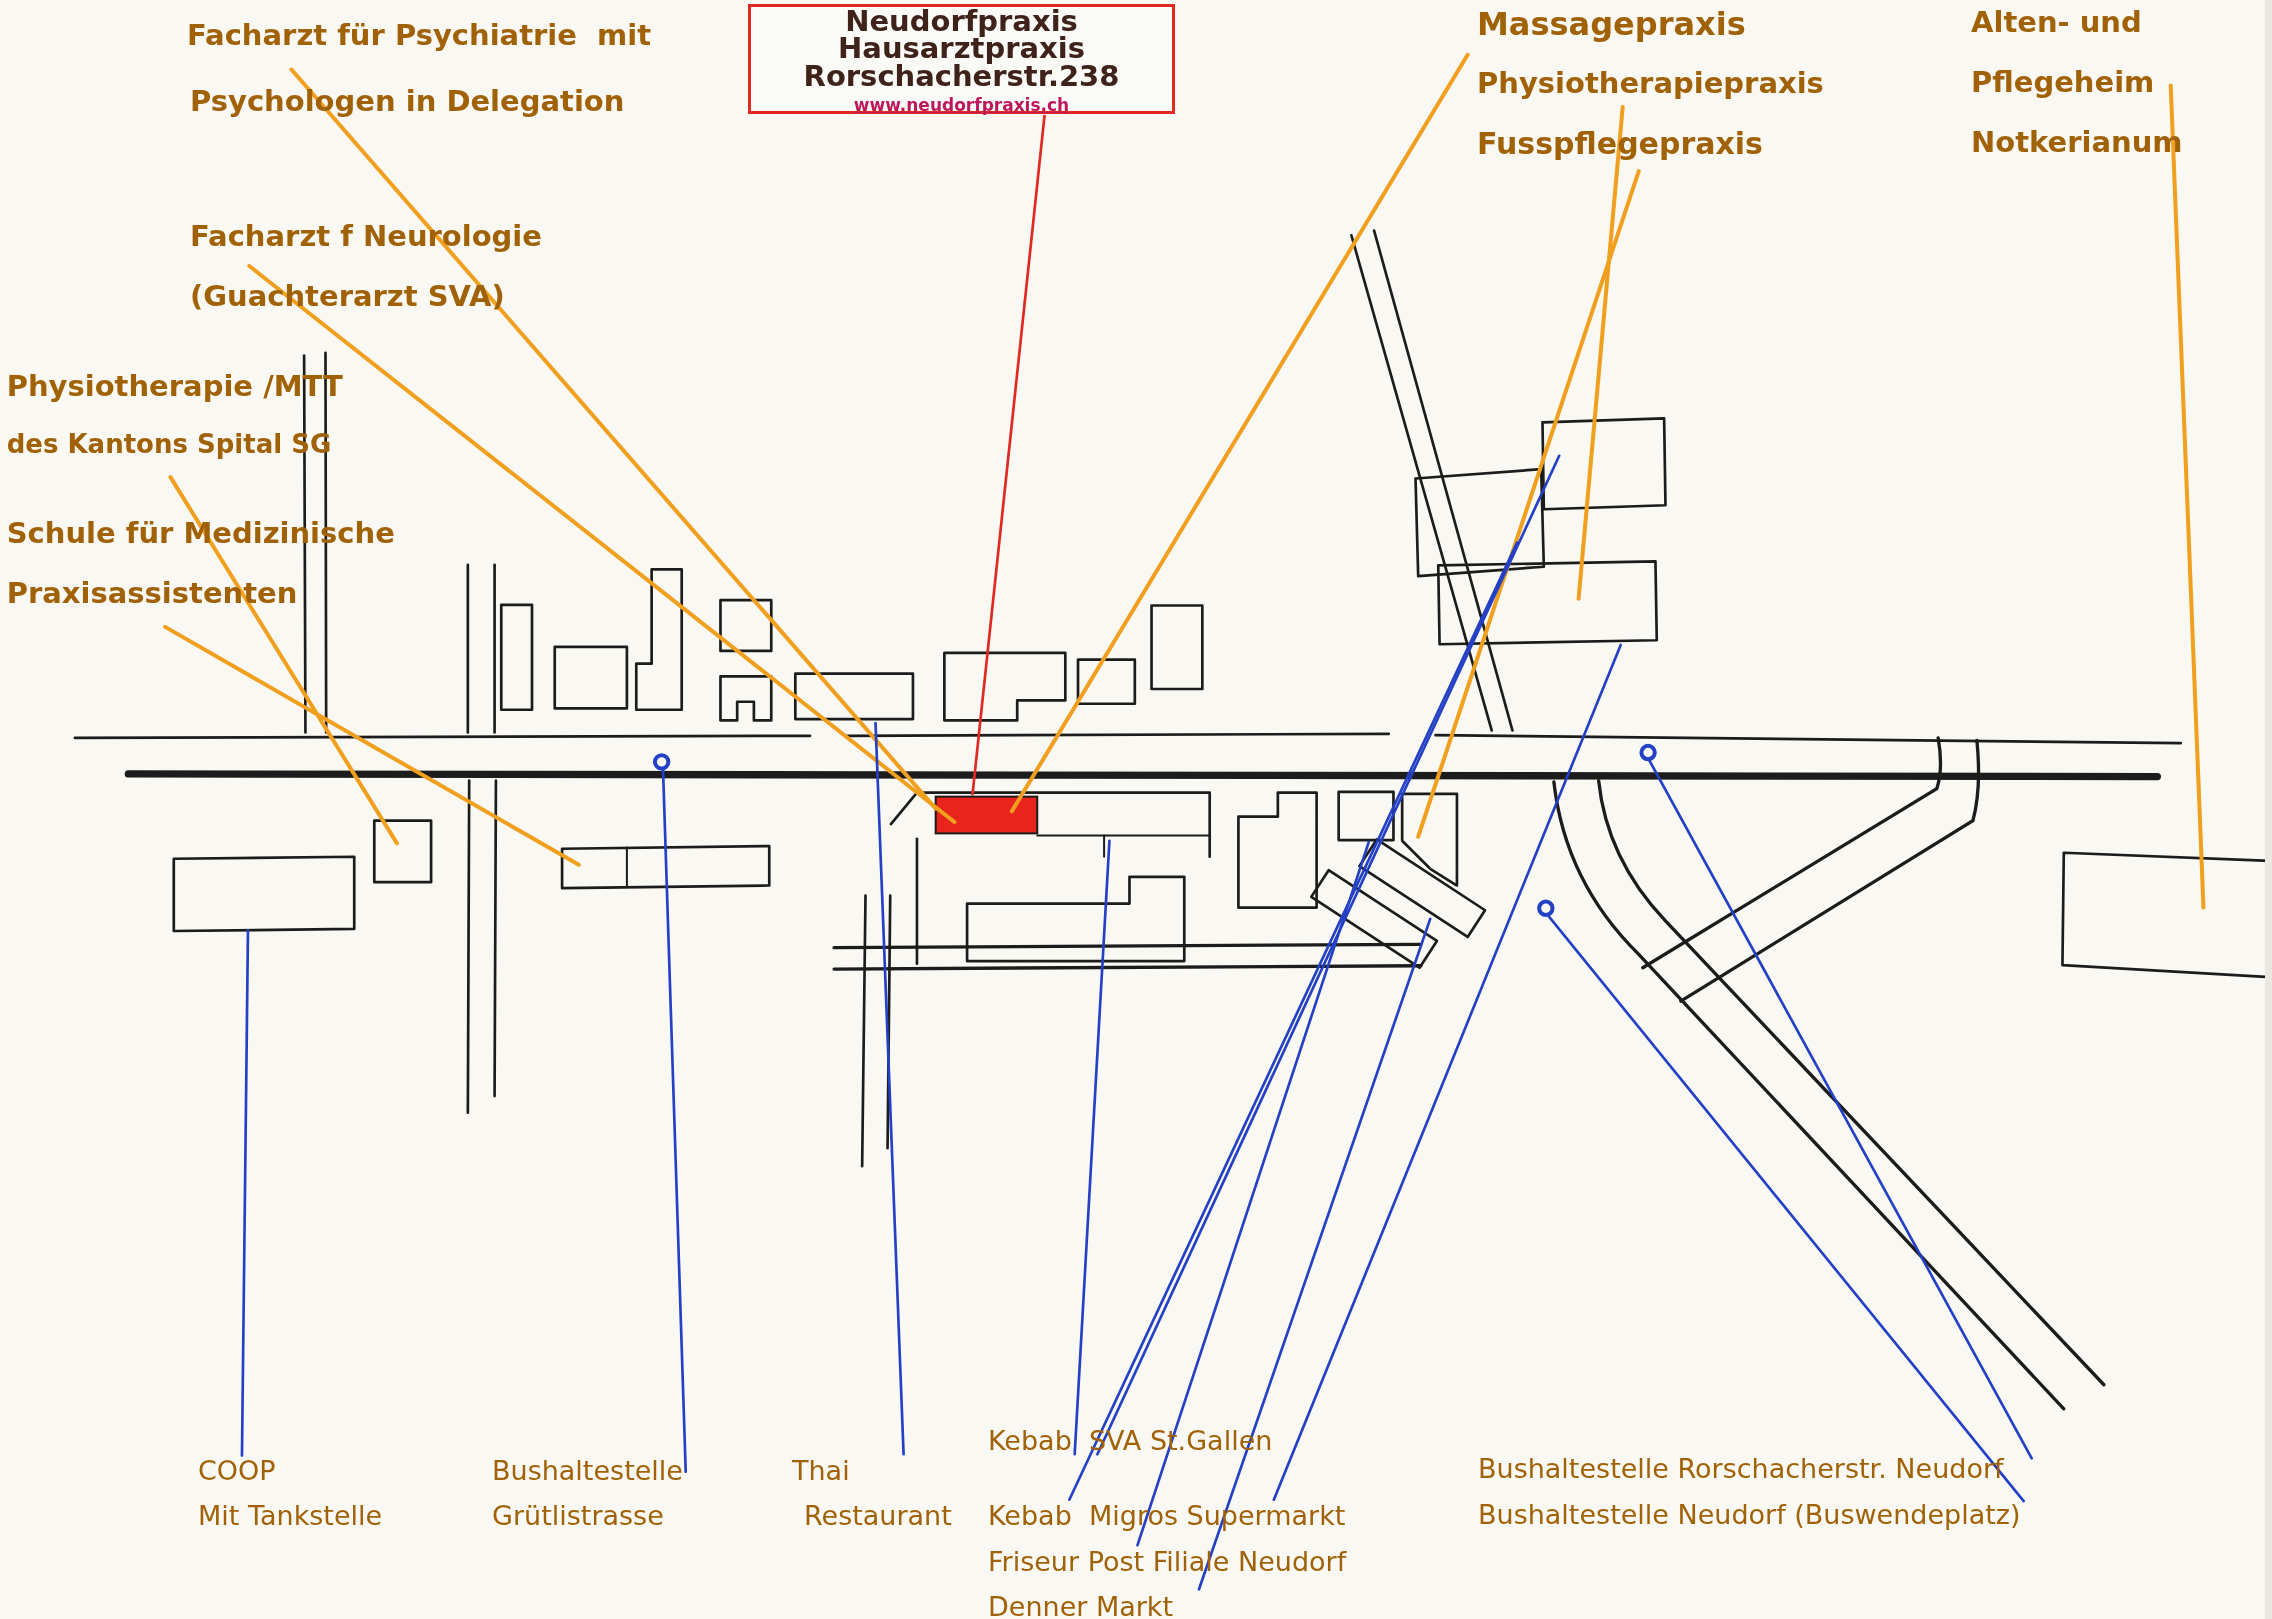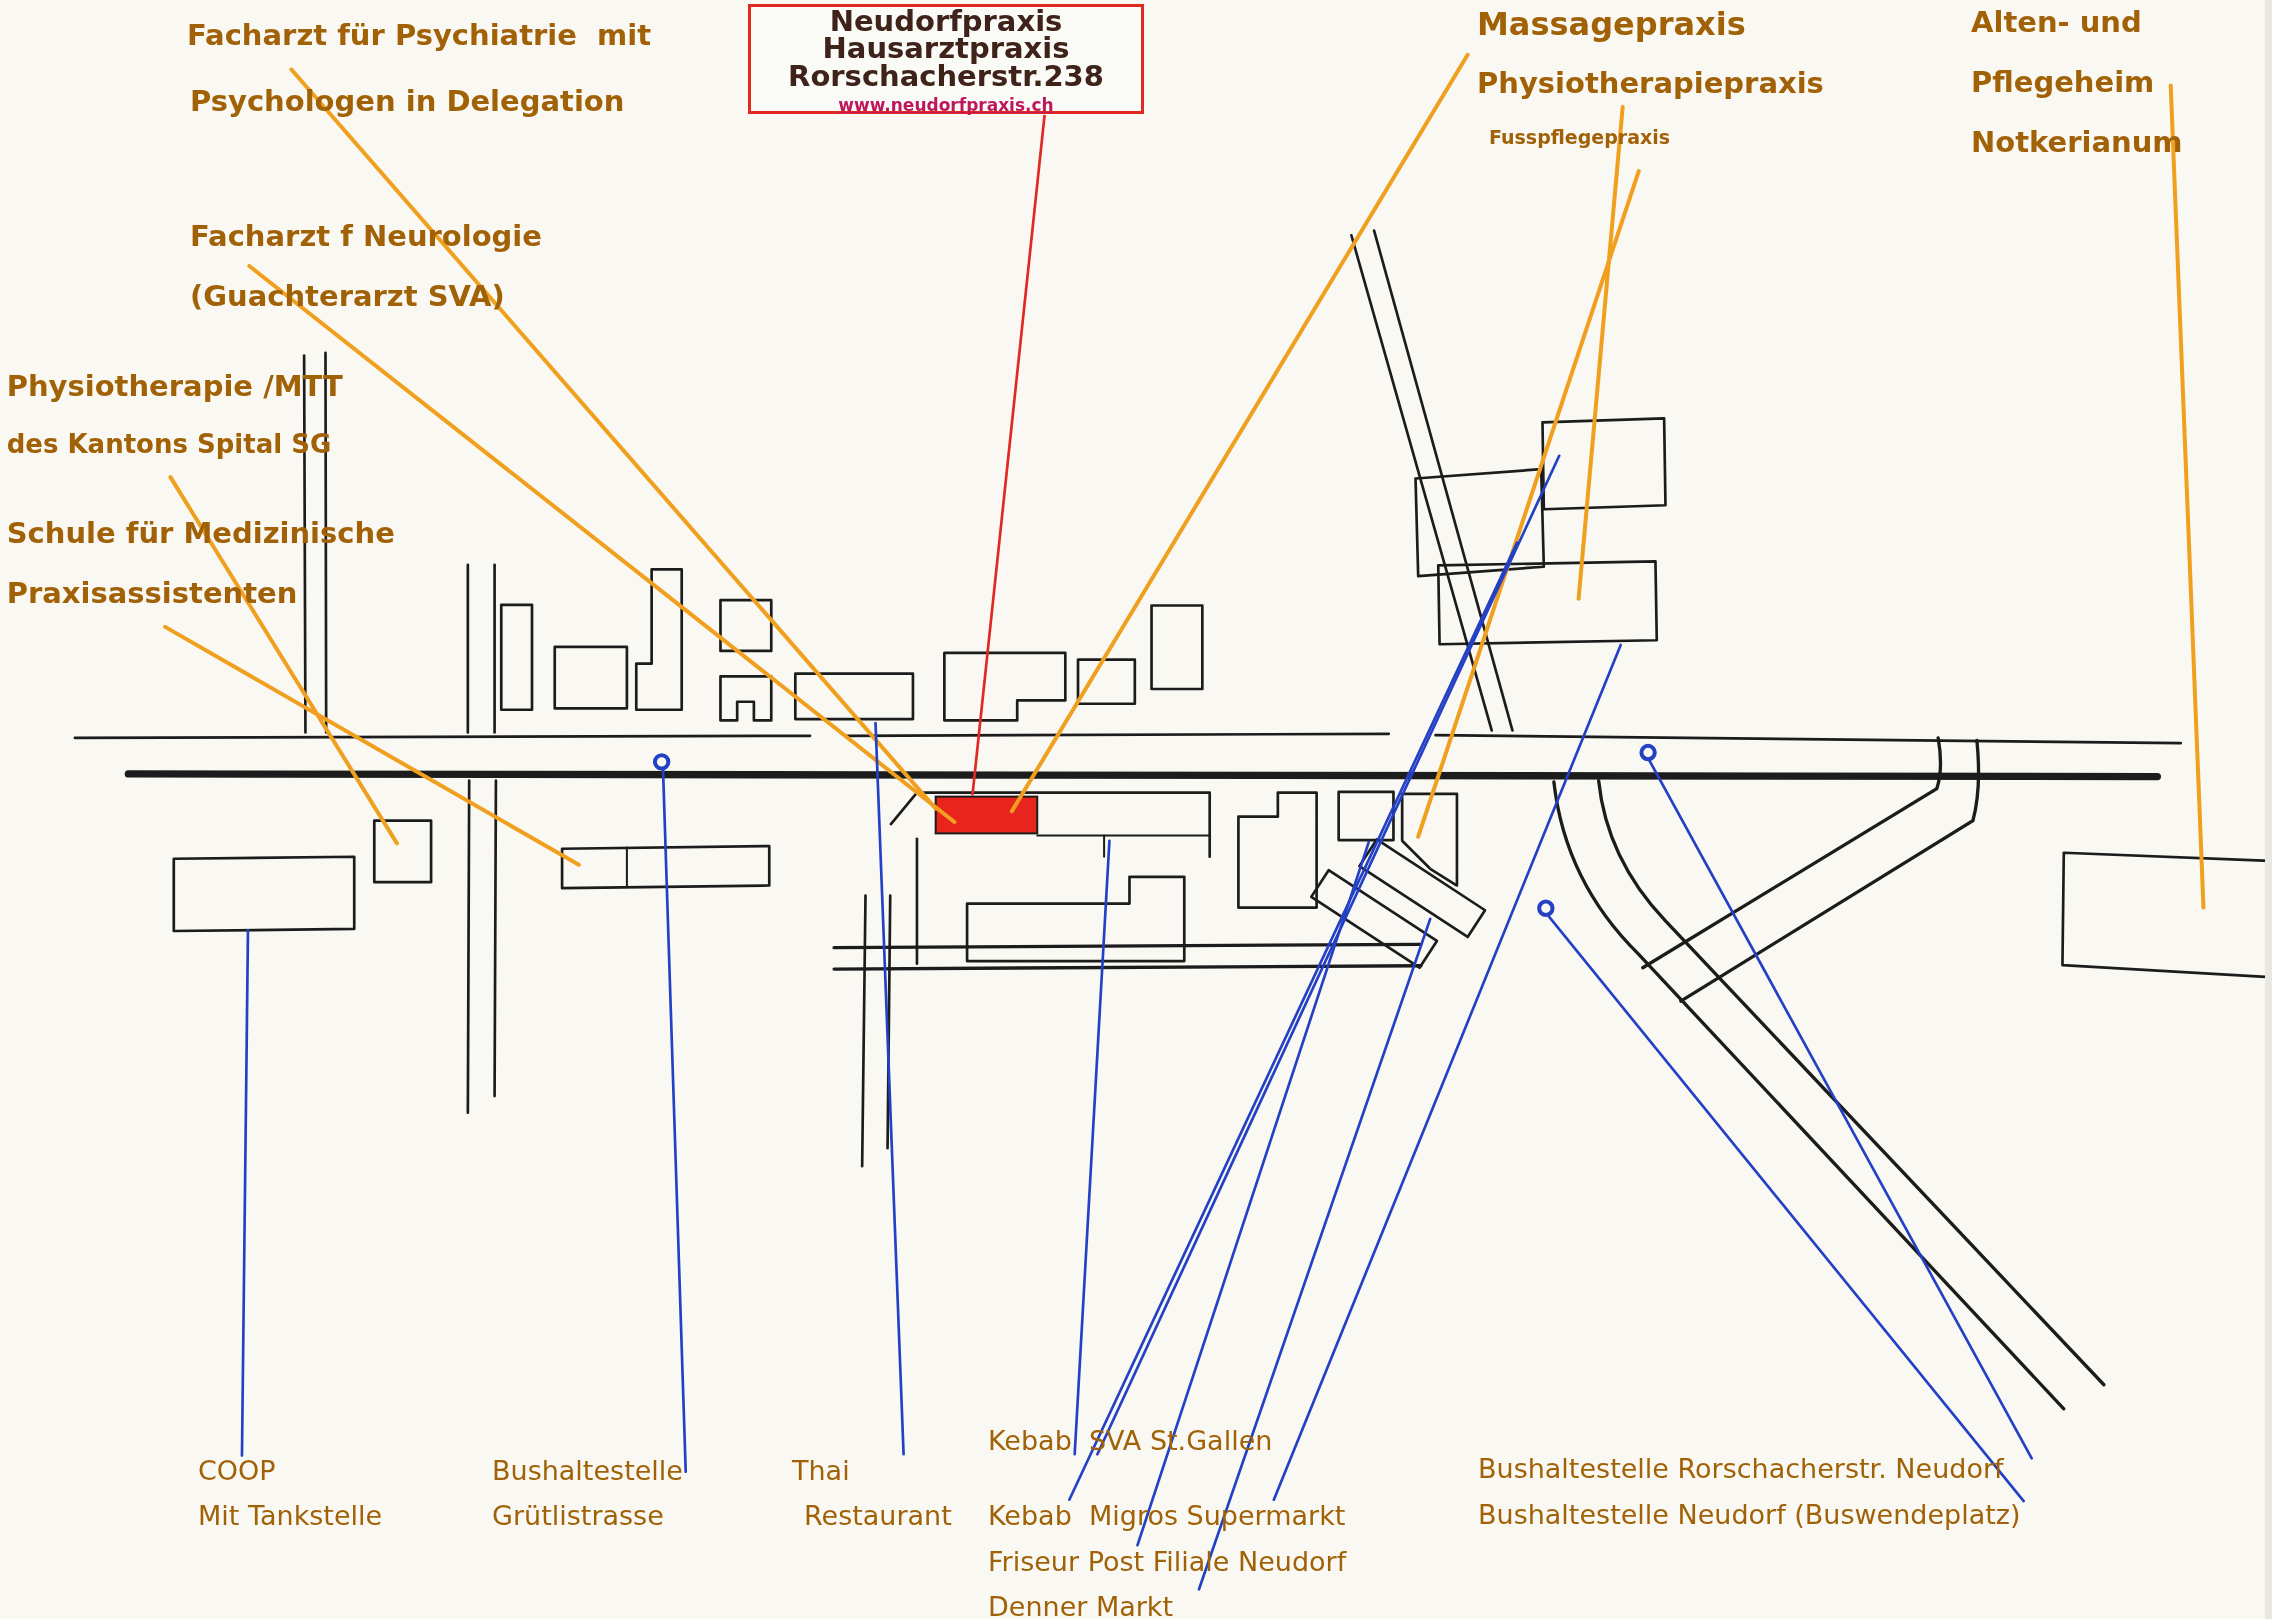--- a/index.html
+++ b/index.html
@@ -17,21 +17,21 @@
   #map{position:absolute;left:0;top:0;}
   .lbl{
     position:absolute;
     color:#a16207;
     white-space:pre;
     line-height:1.05;
     letter-spacing:0px;
   }
   .title-box{
     position:absolute;
-    left:748px;top:4px;width:396px;height:110px;
+    left:748px;top:4px;width:427px;height:110px;
     border:3.3px solid #e02920;
     box-sizing:border-box;
     text-align:center;
     background:rgba(255,255,255,0.25);
   }
   .title-line{
     font-size:29px;font-weight:700;color:#3f221a;
     line-height:27px;margin-top:0.7px;
   }
   .title-link{
@@ -143,21 +143,21 @@
       <div class="lbl" style="left: 187px; top: 20px; font-size: 29px; font-weight: 700;">Facharzt für Psychiatrie  mit</div>
       <div class="lbl" style="left: 190px; top: 86px; font-size: 29px; font-weight: 700;">Psychologen in Delegation</div>
       <div class="lbl" style="left: 190px; top: 221px; font-size: 29px; font-weight: 700;">Facharzt f Neurologie</div>
       <div class="lbl" style="left: 190px; top: 281px; font-size: 29px; font-weight: 700;">(Guachterarzt SVA)</div>
       <div class="lbl" style="left: 6.7px; top: 371px; font-size: 29px; font-weight: 700;">Physiotherapie /MTT</div>
       <div class="lbl" style="left: 6.7px; top: 431px; font-size: 26px; font-weight: 700;">des Kantons Spital SG</div>
       <div class="lbl" style="left: 6.7px; top: 518px; font-size: 29px; font-weight: 700;">Schule für Medizinische</div>
       <div class="lbl" style="left: 6.7px; top: 578px; font-size: 29px; font-weight: 700;">Praxisassistenten</div>
       <div class="lbl" style="left: 1477px; top: 8px; font-size: 32px; font-weight: 700; text-align: center;">Massagepraxis</div>
       <div class="lbl" style="left: 1477px; top: 68px; font-size: 29px; font-weight: 700;">Physiotherapiepraxis</div>
-      <div class="lbl" style="left: 1477px; top: 128px; font-size: 19px; font-weight: 700; margin-left: 12px;">Fusspflegepraxis</div>
+      <div class="lbl" style="left: 1477px; top: 128px; font-size: 30px; font-weight: 700;">Fusspflegepraxis</div>
       <div class="lbl" style="left: 1971px; top: 6.7px; font-size: 29px; font-weight: 700;">Alten- und</div>
       <div class="lbl" style="left: 1971px; top: 67px; font-size: 29px; font-weight: 700;">Pflegeheim</div>
       <div class="lbl" style="left: 1971px; top: 127px; font-size: 29px; font-weight: 700;">Notkerianum</div>
       <div class="lbl" style="left: 198px; top: 1457px; font-size: 27px; font-weight: 400;">COOP</div>
       <div class="lbl" style="left: 198px; top: 1502px; font-size: 27px; font-weight: 400;">Mit Tankstelle</div>
       <div class="lbl" style="left: 492px; top: 1457px; font-size: 27px; font-weight: 400;">Bushaltestelle</div>
       <div class="lbl" style="left: 492px; top: 1502px; font-size: 27px; font-weight: 400;">Grütlistrasse</div>
       <div class="lbl" style="left: 792px; top: 1457px; font-size: 27px; font-weight: 400;">Thai</div>
       <div class="lbl" style="left: 792px; top: 1502px; font-size: 27px; font-weight: 400; margin-left: 12px;">Restaurant</div>
       <div class="lbl" style="left: 988px; top: 1427px; font-size: 27px; font-weight: 400;">Kebab  SVA St.Gallen</div>

